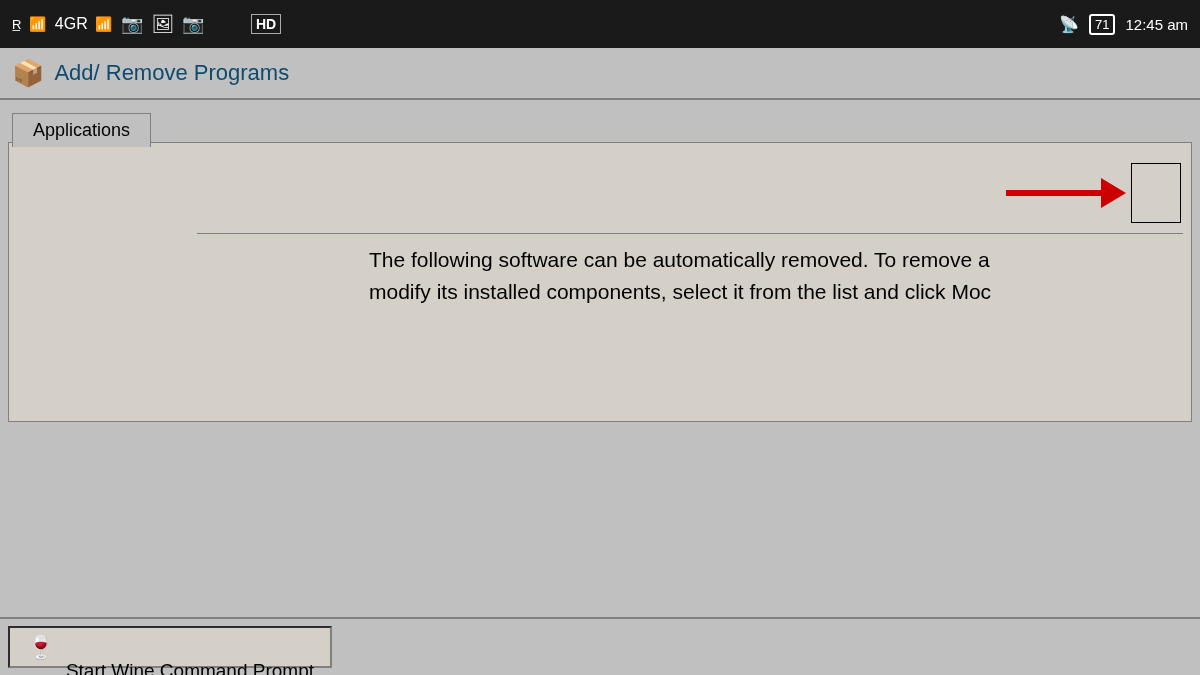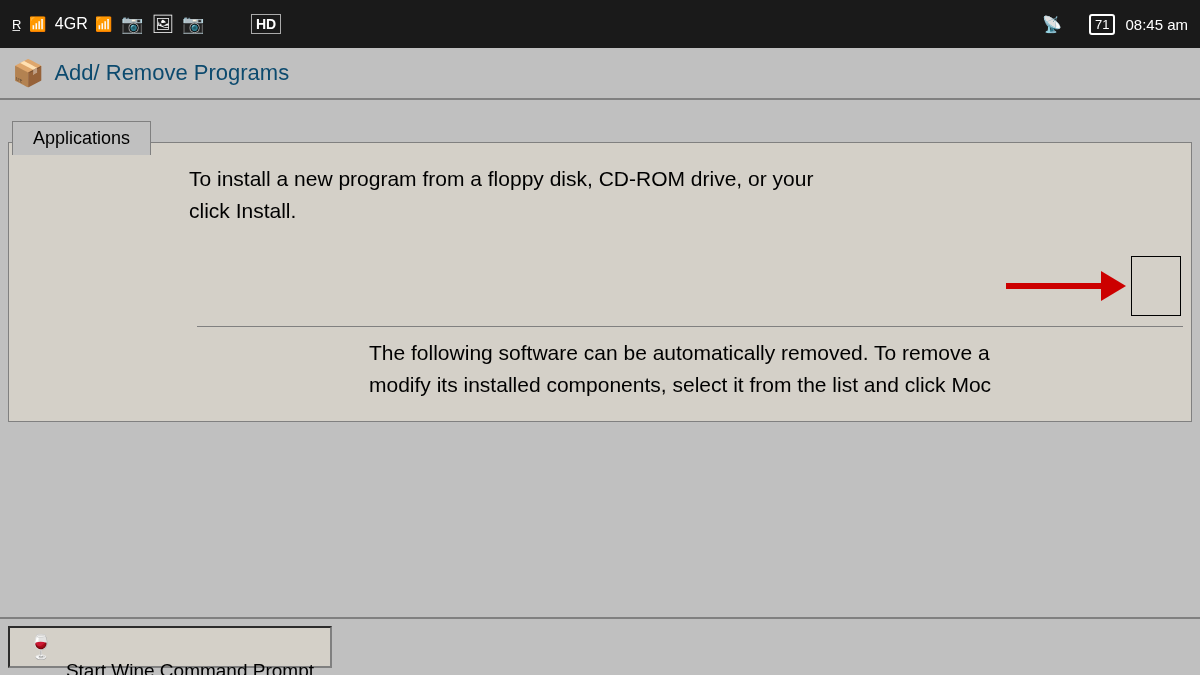--- a/index.html
+++ b/index.html
@@ -44,21 +44,20 @@
     }
 
     .battery-box {
       display: inline-flex;
       align-items: center;
       border: 2px solid #fff;
       border-radius: 3px;
       padding: 1px 4px;
       font-size: 13px;
       position: relative;
-      margin-left: 17px;
     }
 
     
     #title-bar {
       width: 100%;
       height: 52px;
       background: #c0c0c0;
       border-bottom: 2px solid #808080;
       display: flex;
       align-items: center;
@@ -92,21 +91,21 @@
 
     .tab {
       display: inline-block;
       background: #c0c0c0;
       border: 1px solid #808080;
       border-bottom: none;
       padding: 6px 20px;
       font-size: 18px;
       cursor: pointer;
       position: relative;
-      top: 13px;
+      top: 5px;
     }
 
     .tab-content-area {
       border: 1px solid #808080;
       background: #d4d0c8;
       margin: 0 8px;
       padding: 20px 0 20px 180px;
       min-height: 280px;
     }
 
@@ -203,44 +202,39 @@
     <span style="font-size:18px;">📷</span>
     <span style="font-size:18px;">🖼</span>
     <span style="font-size:18px;">📷</span>
     <span style="font-size:14px; font-weight:bold; border:1px solid #aaa; padding:1px 4px;margin-left:38px;">HD</span>
   </div>
   <div class="status-right">
     <span style="font-size:16px;">📡</span>
     <span class="battery-box">
       <span>71</span>
     </span>
-    <span>08:45 am</span>
+    <span>12:45 am</span>
   </div>
 </div>
 
 <div id="title-bar">
   <span class="title-icon">📦</span>
   <span class="title-text">Add/ Remove Programs</span>
 </div>
 
 <div id="main-content">
 
   <div id="tab-bar">
     <div class="tab">
       <span>Applications</span>
     </div>
   </div>
 
   <div class="tab-content-area">
 
-    <div>
-      <p class="install-description">
-        To install a new program from a floppy disk, CD-ROM drive, or your<br>click Install.
-      </p>
-    </div>
 
     <div class="install-button-area">
       <div class="red-arrow">
         <svg viewBox="0 0 120 40" xmlns="http://www.w3.org/2000/svg">
           <line x1="0" y1="20" x2="95" y2="20" stroke="#cc0000" stroke-width="6"></line>
           <polygon points="95,5 120,20 95,35" fill="#cc0000"></polygon>
         </svg>
       </div>
       <div class="install-btn-box"></div>
     </div>

